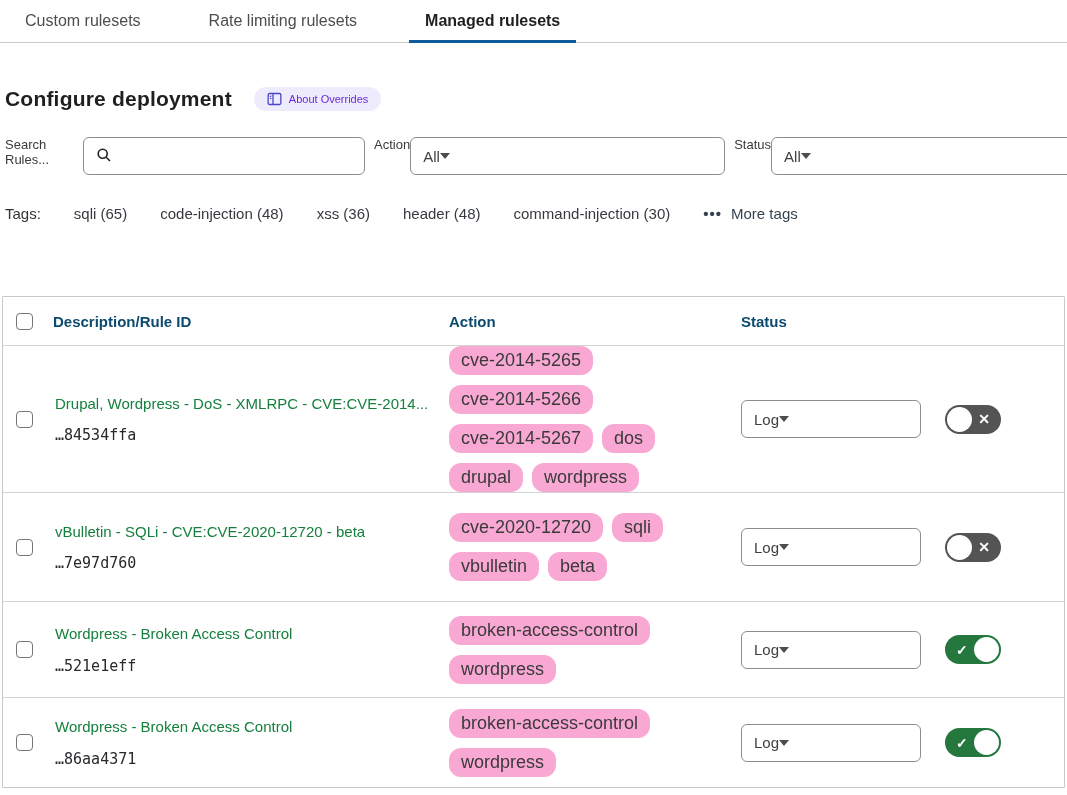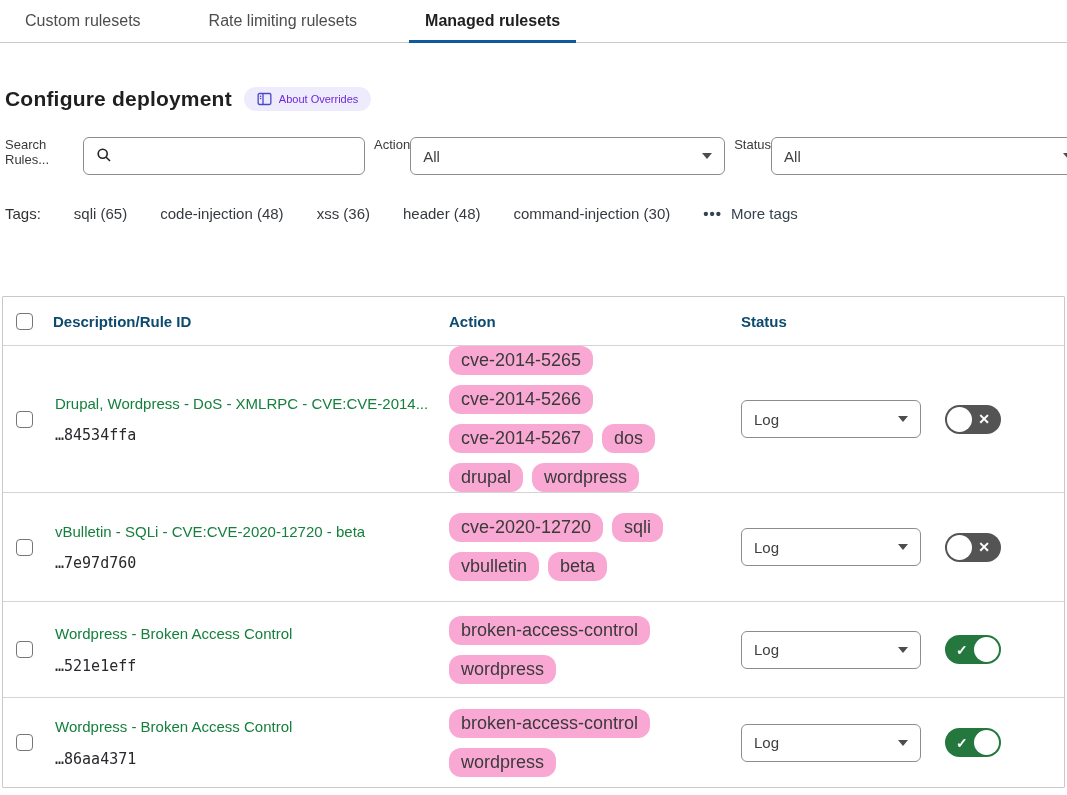--- a/index.html
+++ b/index.html
@@ -18,21 +18,21 @@
   }
   .tab {
     padding:0 16px 10px 16px;
     font-size:16px; color:#4d4d4d;
     cursor:pointer; border-bottom:3px solid transparent;
     margin-bottom:-1px;
   }
   .tab.active { color:#1f1f1f; font-weight:bold; border-bottom-color:#0e5a9d; }
 
   
-  .head-row { display:flex; align-items:center; gap:12px; margin:44px 0 0 5px; }
+  .head-row { display:flex; align-items:center; gap:22px; margin:44px 0 0 5px; }
   .page-title { font-size:21px; font-weight:bold; color:#1f1f1f; letter-spacing:.2px; }
   .badge {
     display:inline-flex; align-items:center; gap:7px;
     background:#eeecfc; color:#6d28d9;
     font-size:11px; padding:5px 13px; border-radius:13px; cursor:pointer;
   }
   .badge svg { display:block; }
 
   
   .filters { display:flex; gap:9px; margin:26px 4px 0 5px; align-items:flex-end; }
@@ -41,21 +41,21 @@
   .input, .select {
     height:38px; border:1px solid #8d8d8d; border-radius:6px;
     background:#fff; display:flex; align-items:center; padding:0 12px;
     color:#3f3f3f; font-size:15px;
   }
   .search-box { width:316px; gap:8px; }
   .search-box input {
     border:none; outline:none; flex:1; font-size:15px;
     font-family:"Liberation Sans", sans-serif; color:#3f3f3f; background:transparent;
   }
-  .select { width:315px; justify-content:space-between; cursor:pointer; }
+  .select { width:315px; justify-content:flex-start; cursor:pointer; }
   .caret {
     width:0; height:0; border-left:5px solid transparent;
     border-right:5px solid transparent; border-top:6px solid #4d4d4d;
   }
   .btn-primary {
     height:38px; width:88px; background:#0369a1; color:#fff;
     border:none; border-radius:8px; font-size:10px; cursor:pointer;
     font-family:"Liberation Sans", sans-serif;
   }
 

